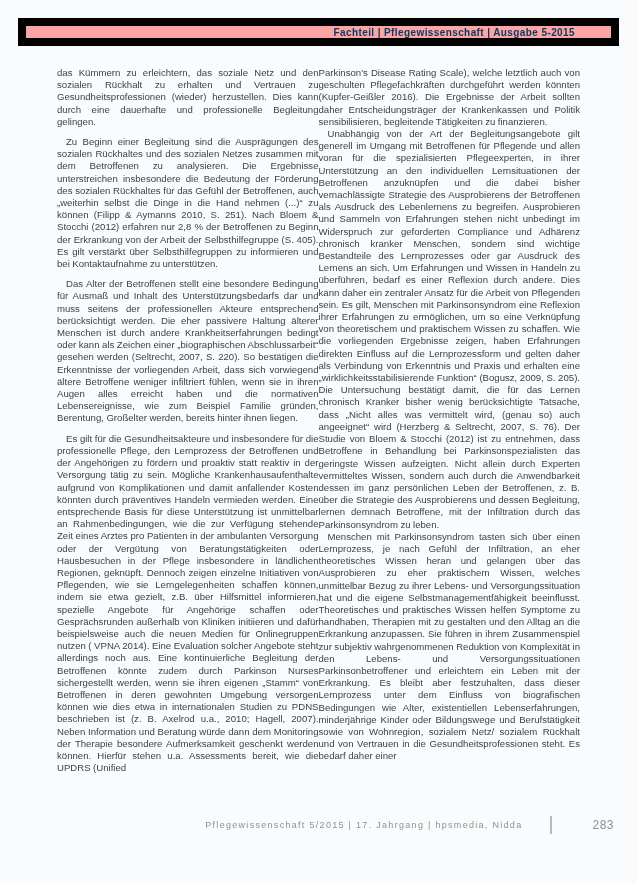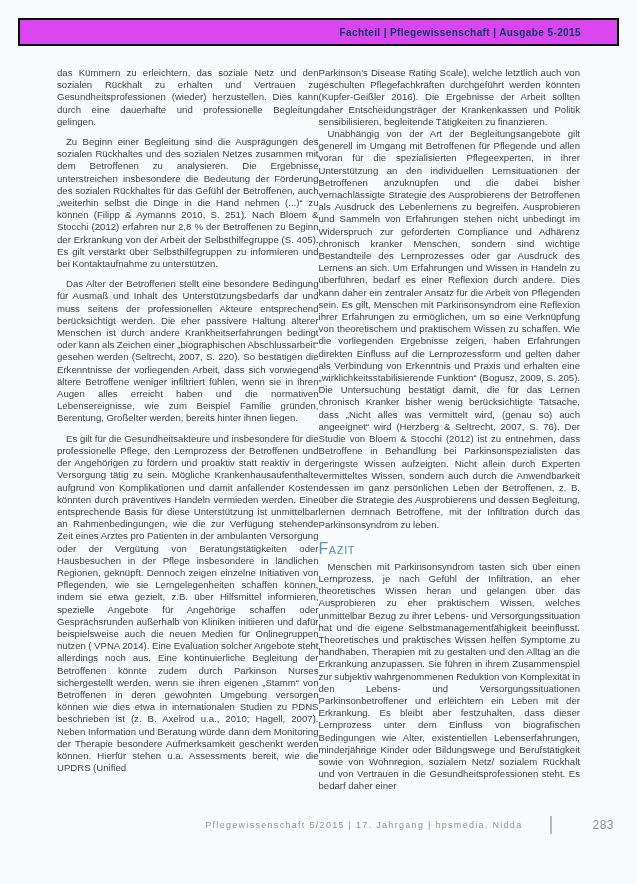--- a/index.html
+++ b/index.html
@@ -14,22 +14,22 @@
     height: 884px;
     background: #fafbfc;
     overflow: hidden;
   }
   .header-bar {
     position: absolute;
     left: 18px;
     top: 18px;
     width: 601px;
     height: 28px;
-    background: #d946ef;
-    border: 2px solid #000000;
+    background: #fca5a5;
+    border: 8px solid #000000;
     display: flex;
     align-items: center;
     justify-content: flex-end;
     padding-right: 36px;
     text-align: right;
   }
   .header-bar .bar-text {
     color: #0d3a63;
     font-size: 10px;
     font-weight: 600;
@@ -103,21 +103,20 @@
     <div class="col">
       <p>das Kümmern zu erleichtern, das soziale Netz und den sozialen Rückhalt zu erhalten und Vertrauen zu Gesundheitsprofessionen (wieder) herzustellen. Dies kann durch eine dauerhafte und professionelle Begleitung gelingen.</p>
       <p class="indent spaced">Zu Beginn einer Begleitung sind die Ausprägungen des sozialen Rückhaltes und des sozialen Netzes zusammen mit dem Betroffenen zu analysieren. Die Ergebnisse unterstreichen insbesondere die Bedeutung der Förderung des sozialen Rückhaltes für das Gefühl der Betroffenen, auch „weiterhin selbst die Dinge in die Hand nehmen (...)“ zu können (Filipp &amp; Aymanns 2010, S. 251). Nach Bloem &amp; Stocchi (2012) erfahren nur 2,8 % der Betroffenen zu Beginn der Erkrankung von der Arbeit der Selbsthilfegruppe (S. 405). Es gilt verstärkt über Selbsthilfegruppen zu informieren und bei Kontaktaufnahme zu unterstützen.</p>
       <p class="indent spaced">Das Alter der Betroffenen stellt eine besondere Bedingung für Ausmaß und Inhalt des Unterstützungsbedarfs dar und muss seitens der professionellen Akteure entsprechend berücksichtigt werden. Die eher passivere Haltung älterer Menschen ist durch andere Krankheitserfahrungen bedingt oder kann als Zeichen einer „biographischen Abschlussarbeit“ gesehen werden (Seltrecht, 2007, S. 220). So bestätigen die Erkenntnisse der vorliegenden Arbeit, dass sich vorwiegend ältere Betroffene weniger infiltriert fühlen, wenn sie in ihren Augen alles erreicht haben und die normativen Lebensereignisse, wie zum Beispiel Familie gründen, Berentung, Großelter werden, bereits hinter ihnen liegen.</p>
       <p class="indent spaced">Es gilt für die Gesundheitsakteure und insbesondere für die professionelle Pflege, den Lernprozess der Betroffenen und der Angehörigen zu fördern und proaktiv statt reaktiv in der Versorgung tätig zu sein. Mögliche Krankenhausaufenthalte aufgrund von Komplikationen und damit anfallender Kosten könnten durch präventives Handeln vermieden werden. Eine entsprechende Basis für diese Unterstützung ist unmittelbar an Rahmenbedingungen, wie die zur Verfügung stehende Zeit eines Arztes pro Patienten in der ambulanten Versorgung oder der Vergütung von Beratungstätigkeiten oder Hausbesuchen in der Pflege insbesondere in ländlichen Regionen, geknüpft. Dennoch zeigen einzelne Initiativen von Pflegenden, wie sie Lerngelegenheiten schaffen können, indem sie etwa gezielt, z.B. über Hilfsmittel informieren, spezielle Angebote für Angehörige schaffen oder Gesprächsrunden außerhalb von Kliniken initiieren und dafür beispielsweise auch die neuen Medien für Onlinegruppen nutzen ( VPNA 2014). Eine Evaluation solcher Angebote steht allerdings noch aus. Eine kontinuierliche Begleitung der Betroffenen könnte zudem durch Parkinson Nurses sichergestellt werden, wenn sie ihren eigenen „Stamm“ von Betroffenen in deren gewohnten Umgebung versorgen können wie dies etwa in internationalen Studien zu PDNS beschrieben ist (z. B. Axelrod u.a., 2010; Hagell, 2007). Neben Information und Beratung würde dann dem Monitoring der Therapie besondere Aufmerksamkeit geschenkt werden können. Hierfür stehen u.a. Assessments bereit, wie die UPDRS (Unified</p>
     </div>
 
     <div class="col">
       <p>Parkinson's Disease Rating Scale), welche letztlich auch von geschulten Pflegefachkräften durchgeführt werden könnten (Kupfer-Geißler 2016). Die Ergebnisse der Arbeit sollten daher Entscheidungsträger der Krankenkassen und Politik sensibilisieren, begleitende Tätigkeiten zu finanzieren.</p>
       <p class="indent">Unabhängig von der Art der Begleitungsangebote gilt generell im Umgang mit Betroffenen für Pflegende und allen voran für die spezialisierten Pflegeexperten, in ihrer Unterstützung an den individuellen Lernsituationen der Betroffenen anzuknüpfen und die dabei bisher vernachlässigte Strategie des Ausprobierens der Betroffenen als Ausdruck des Lebenlernens zu begreifen. Ausprobieren und Sammeln von Erfahrungen stehen nicht unbedingt im Widerspruch zur geforderten Compliance und Adhärenz chronisch kranker Menschen, sondern sind wichtige Bestandteile des Lernprozesses oder gar Ausdruck des Lernens an sich. Um Erfahrungen und Wissen in Handeln zu überführen, bedarf es einer Reflexion durch andere. Dies kann daher ein zentraler Ansatz für die Arbeit von Pflegenden sein. Es gilt, Menschen mit Parkinsonsyndrom eine Reflexion ihrer Erfahrungen zu ermöglichen, um so eine Verknüpfung von theoretischem und praktischem Wissen zu schaffen. Wie die vorliegenden Ergebnisse zeigen, haben Erfahrungen direkten Einfluss auf die Lernprozessform und gelten daher als Verbindung von Erkenntnis und Praxis und erhalten eine „wirklichkeitsstabilisierende Funktion“ (Bogusz, 2009, S. 205). Die Untersuchung bestätigt damit, die für das Lernen chronisch Kranker bisher wenig berücksichtigte Tatsache, dass „Nicht alles was vermittelt wird, (genau so) auch angeeignet“ wird (Herzberg &amp; Seltrecht, 2007, S. 76). Der Studie von Bloem &amp; Stocchi (2012) ist zu entnehmen, dass Betroffene in Behandlung bei Parkinsonspezialisten das geringste Wissen aufzeigten. Nicht allein durch Experten vermitteltes Wissen, sondern auch durch die Anwendbarkeit dessen im ganz persönlichen Leben der Betroffenen, z. B. über die Strategie des Ausprobierens und dessen Begleitung, lernen demnach Betroffene, mit der Infiltration durch das Parkinsonsyndrom zu leben.</p>
-      <h2 class="fazit-heading">Fazit</h2>
       <p class="indent">Menschen mit Parkinsonsyndrom tasten sich über einen Lernprozess, je nach Gefühl der Infiltration, an eher theoretisches Wissen heran und gelangen über das Ausprobieren zu eher praktischem Wissen, welches unmittelbar Bezug zu ihrer Lebens- und Versorgungssituation hat und die eigene Selbstmanagementfähigkeit beeinflusst. Theoretisches und praktisches Wissen helfen Symptome zu handhaben, Therapien mit zu gestalten und den Alltag an die Erkrankung anzupassen. Sie führen in ihrem Zusammenspiel zur subjektiv wahrgenommenen Reduktion von Komplexität in den Lebens- und Versorgungssituationen Parkinsonbetroffener und erleichtern ein Leben mit der Erkrankung. Es bleibt aber festzuhalten, dass dieser Lernprozess unter dem Einfluss von biografischen Bedingungen wie Alter, existentiellen Lebenserfahrungen, minderjährige Kinder oder Bildungswege und Berufstätigkeit sowie von Wohnregion, sozialem Netz/ sozialem Rückhalt und von Vertrauen in die Gesundheitsprofessionen steht. Es bedarf daher einer</p>
     </div>
 
   </div>
 
   <div class="footer">
     <span class="journal-info">Pflegewissenschaft 5/2015 | 17. Jahrgang | hpsmedia, Nidda</span>
     <span class="footer-divider"></span>
     <span class="page-number">283</span>
   </div>

